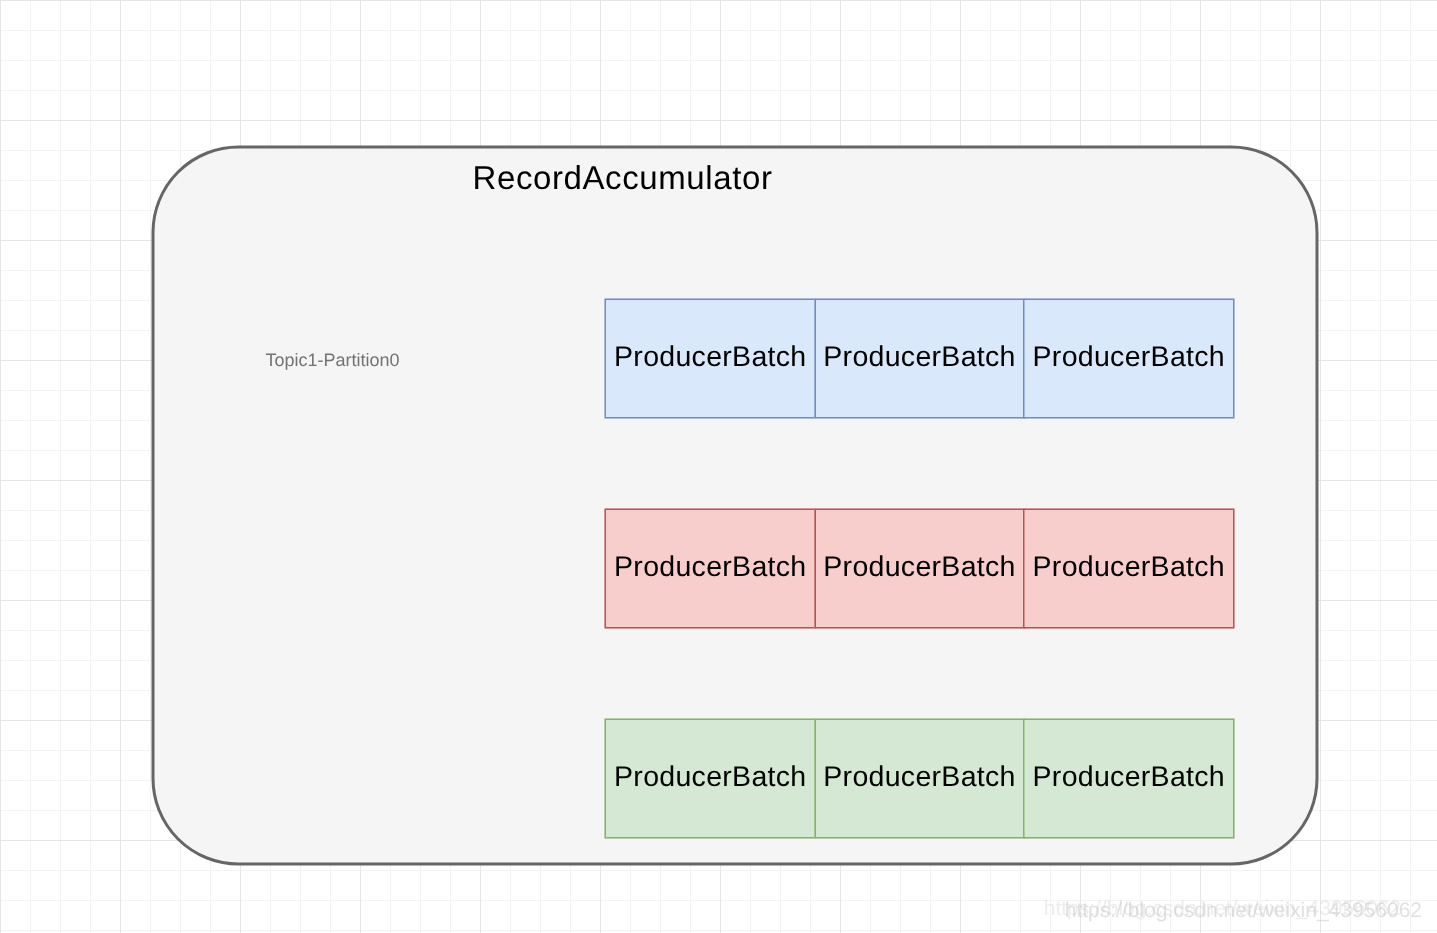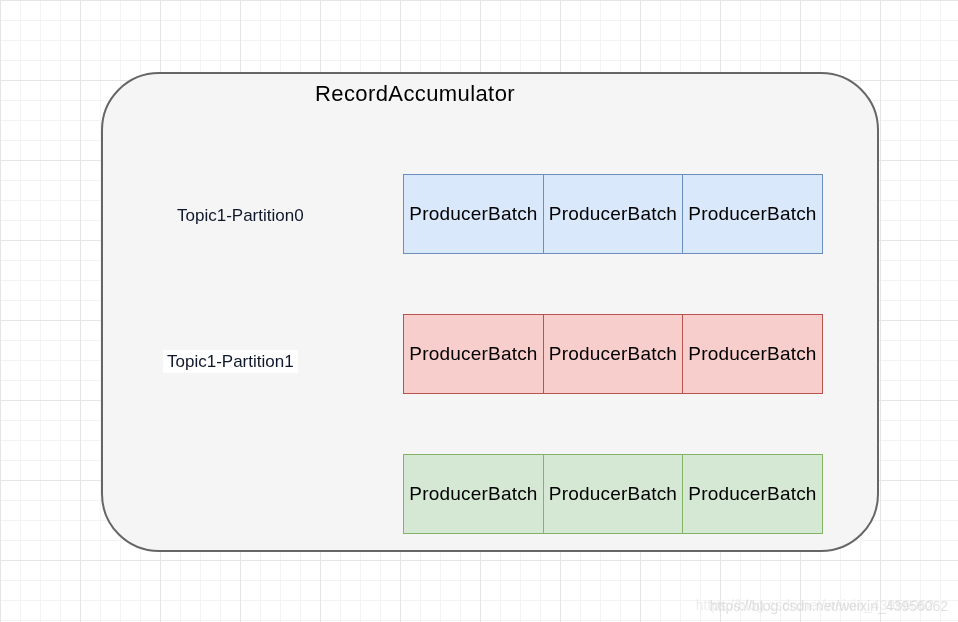--- a/index.html
+++ b/index.html
@@ -16,41 +16,41 @@
     background-image:
       linear-gradient(#e5e5e5 1px, transparent 1px),
       linear-gradient(90deg, #e5e5e5 1px, transparent 1px),
       linear-gradient(#f3f3f3 1px, transparent 1px),
       linear-gradient(90deg, #f3f3f3 1px, transparent 1px);
     background-size: 80px 80px, 80px 80px, 20px 20px, 20px 20px;
   }
   .accumulator {
     position: absolute;
     left: 101px;
-    top: 72px;
+    top: 97px;
     width: 778px;
     height: 480px;
     box-sizing: border-box;
     background: var(--container-fill, #f5f5f5);
     border: 2px solid var(--container-border, #666666);
     border-radius: 58px;
   }
   .title {
     position: absolute;
     left: 212px;
     top: 7px;
     font-size: 22px;
     letter-spacing: 0.4px;
     color: #000000;
     white-space: nowrap;
   }
   .row-label {
     position: absolute;
-    font-size: 17px;
-    color: #0f172a;
+    font-size: 12px;
+    color: #737373;
     white-space: nowrap;
     line-height: 21px;
   }
   .row-label.l0 { left: 74px; top: 131px; }
   .row-label.l1 { left: 60px; top: 276px; background: rgba(255,255,255,0.85); padding: 1px 4px; }
   .row-label.l2 { left: 59px; top: 406px; background: rgba(255,255,255,0.85); padding: 1px 4px; }
   .batch-row {
     position: absolute;
     left: 300px;
     width: 420px;
@@ -95,21 +95,20 @@
 
     <div class="title">RecordAccumulator</div>
 
     <div class="row-label l0">Topic1-Partition0</div>
     <div class="batch-row r0">
       <div class="batch">ProducerBatch</div>
       <div class="batch">ProducerBatch</div>
       <div class="batch">ProducerBatch</div>
     </div>
 
-    <div class="row-label l1">Topic1-Partition1</div>
     <div class="batch-row r1">
       <div class="batch">ProducerBatch</div>
       <div class="batch">ProducerBatch</div>
       <div class="batch">ProducerBatch</div>
     </div>
 
     <div class="batch-row r2">
       <div class="batch">ProducerBatch</div>
       <div class="batch">ProducerBatch</div>
       <div class="batch">ProducerBatch</div>

